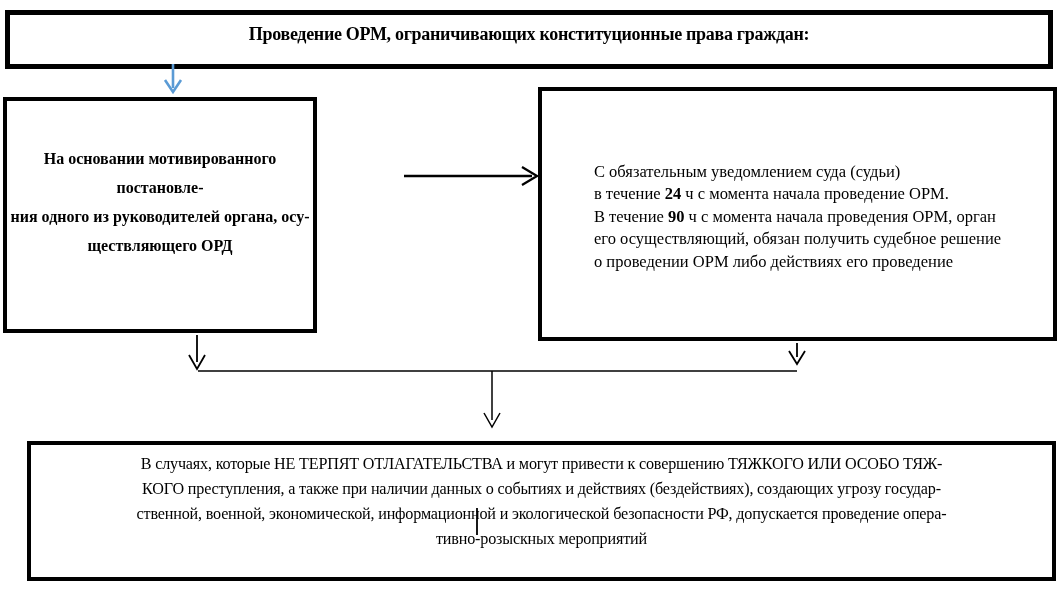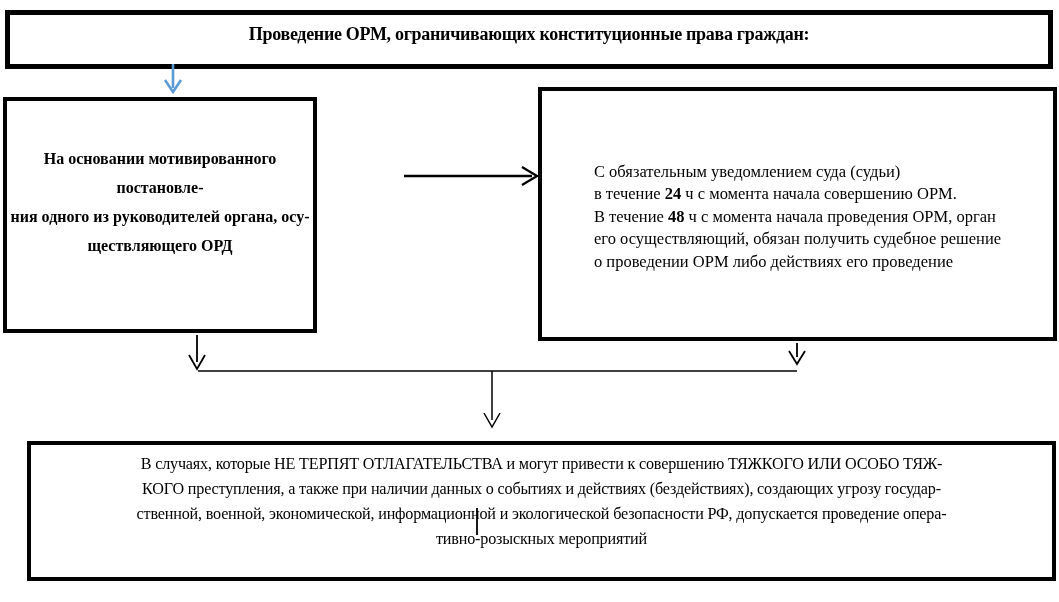--- a/index.html
+++ b/index.html
@@ -93,22 +93,22 @@
 
   <div class="box left-box">
     <div class="left-text">На основании мотивированного постановле-
 ния одного из руководителей органа, осу-
 ществляющего ОРД</div>
   </div>
 
   <div class="box right-box">
     <div class="right-text">
       <div>С обязательным уведомлением суда (судьи)</div>
-      <div><span>в течение </span><span class="b">24</span><span> ч с момента начала совершению ОРМ.</span></div>
-      <div><span>В течение </span><span class="b">48</span><span> ч с момента начала проведения ОРМ, орган</span></div>
+      <div><span>в течение </span><span class="b">24</span><span> ч с момента начала проведение ОРМ.</span></div>
+      <div><span>В течение </span><span class="b">90</span><span> ч с момента начала проведения ОРМ, орган</span></div>
       <div>его осуществляющий, обязан получить судебное решение</div>
       <div>о проведении ОРМ либо действиях его проведение</div>
     </div>
   </div>
 
   <div class="box bottom-box">
     <div class="bottom-text">В случаях, которые НЕ ТЕРПЯТ ОТЛАГАТЕЛЬСТВА и могут привести к совершению ТЯЖКОГО ИЛИ ОСОБО ТЯЖ-
 КОГО преступления, а также при наличии данных о событиях и действиях (бездействиях), создающих угрозу государ-
 ственной, военной, экономической, информационной и экологической безопасности РФ, допускается проведение опера-
 тивно-розыскных мероприятий</div>

